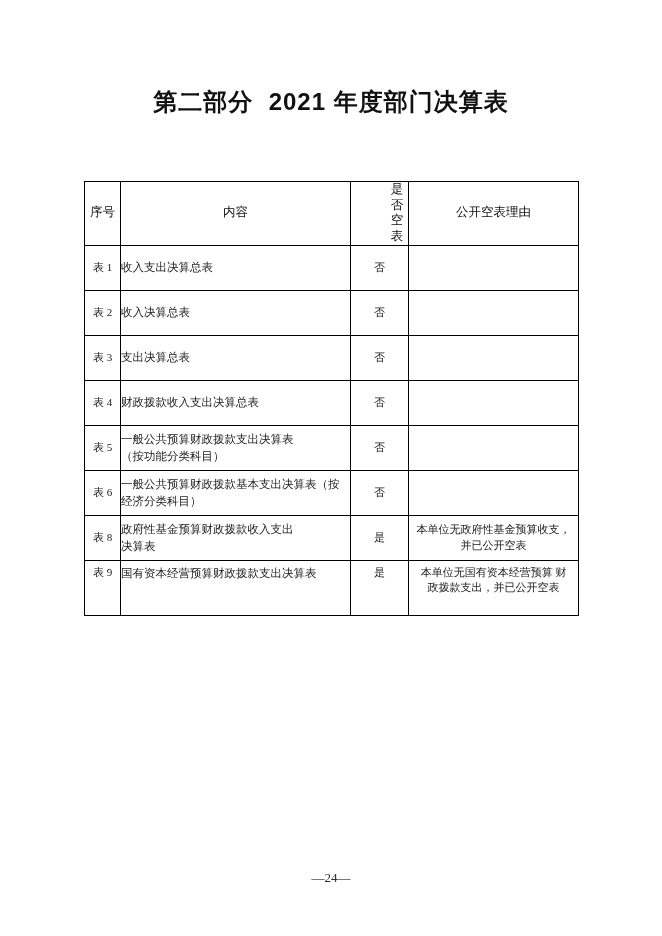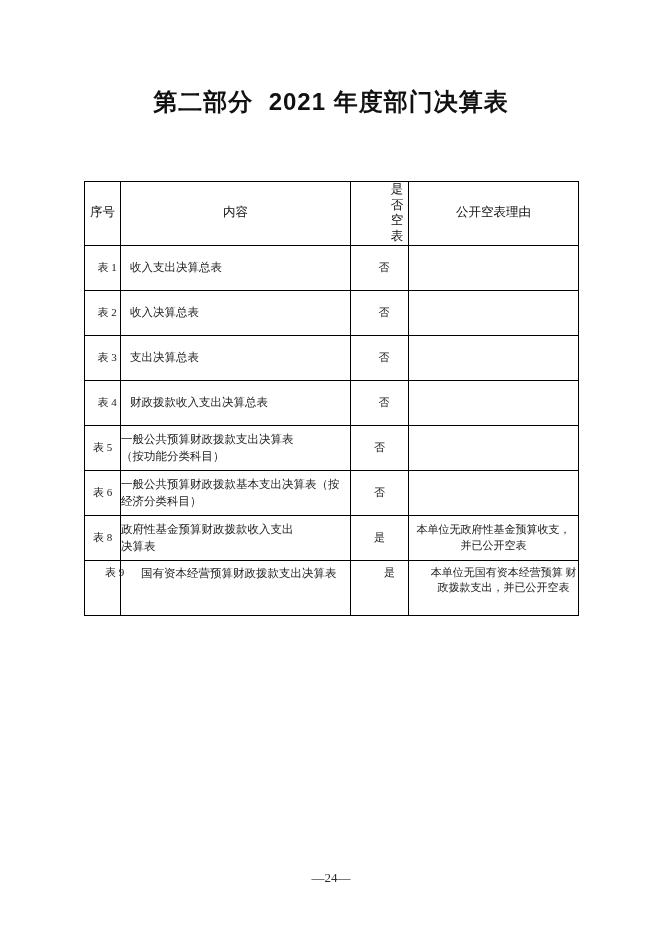--- a/index.html
+++ b/index.html
@@ -98,23 +98,23 @@
   }
   .cell-reason {
     text-align: center;
     padding: 0 5px;
     font-size: 11px;
     line-height: 1.45;
     white-space: pre-line;
   }
 
   
-  tr.r-std td       { height: 44px; padding-left: 9px; }
+  tr.r-std td       { height: 44px; }
   tr.r-two td       { height: 44px; }
-  tr.r-last td      { height: 50px; vertical-align: top; padding-top: 4px; padding-left: 20px; }
+  tr.r-last td      { height: 50px; vertical-align: top; padding-top: 4px; }
 
   tr.r-last .cell-seq,
   tr.r-last .cell-empty { padding-top: 4px; }
 
   
   .page-footer {
     position: absolute;
     left: 0;
     top: 862px;
     width: 662px;

